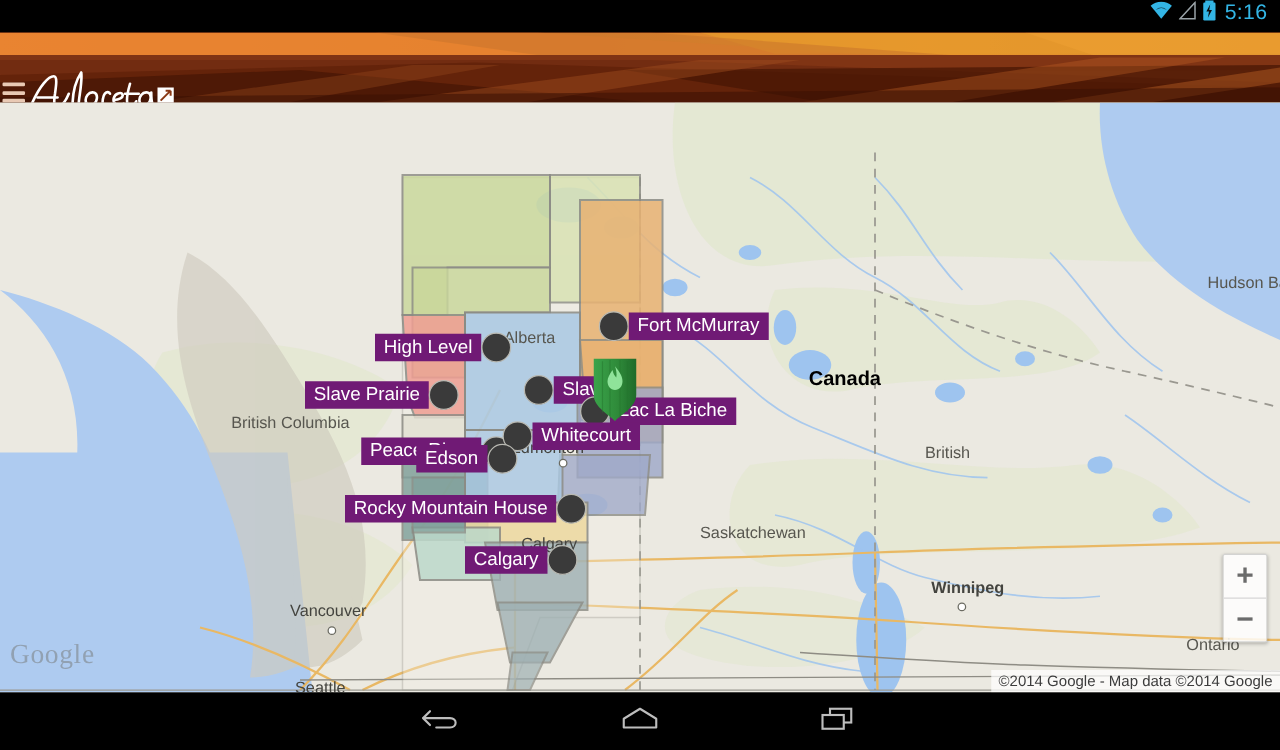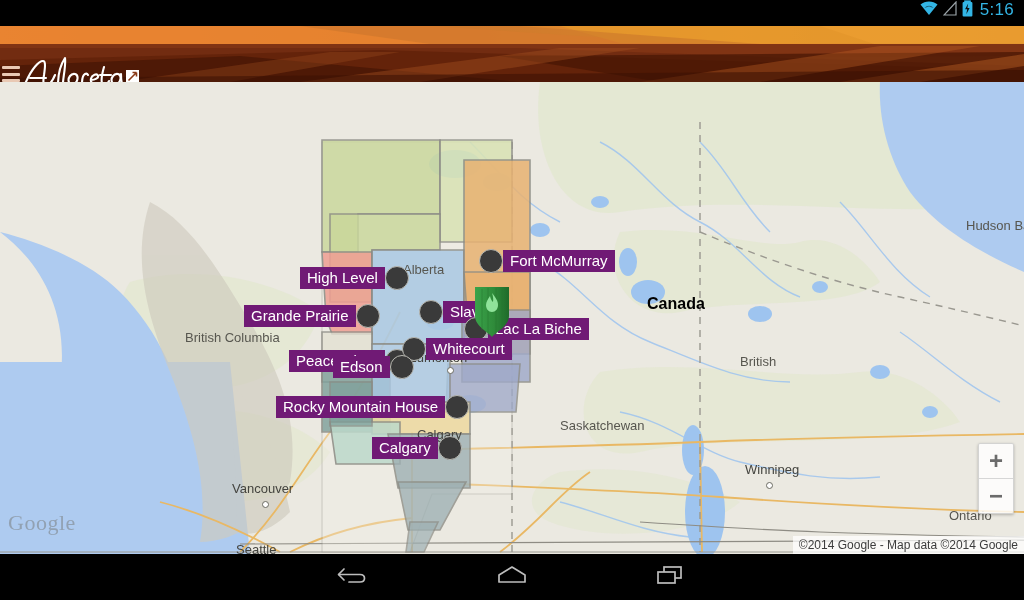--- a/index.html
+++ b/index.html
@@ -254,21 +254,21 @@
     <div>
       <div class="geolabel prov" style="left:966px;top:136px;">Hudson Bay</div>
       <div class="geolabel country" style="left:647px;top:213px;">Canada</div>
       <div class="geolabel prov" style="left:740px;top:272px;">British</div>
       <div class="geolabel prov" style="left:949px;top:426px;">Ontario</div>
       <div class="geolabel prov" style="left:560px;top:336px;">Saskatchewan</div>
       <div class="geolabel prov" style="left:403px;top:180px;">Alberta</div>
       <div class="geolabel prov" style="left:185px;top:248px;">British Columbia</div>
       <div class="geolabel city" style="left:408px;top:268px;">Edmonton</div>
       <div class="geolabel city" style="left:417px;top:345px;">Calgary</div>
-      <div class="geolabel city" style="left:745px;top:380px;">Winnipeg</div>
+      <div class="geolabel city" style="left:745px;top:380px;font-weight:bold;">Winnipeg</div>
       <div class="geolabel city" style="left:232px;top:399px;">Vancouver</div>
       <div class="geolabel city" style="left:236px;top:460px;">Seattle</div>
 
       <div class="citydot" style="left:447px;top:285px;"></div>
       <div class="citydot" style="left:766px;top:400px;"></div>
       <div class="citydot" style="left:262px;top:419px;"></div>
 
     </div>
 
     <div class="marker left" style="left:300px;top:184px;">
@@ -280,21 +280,21 @@
       <span class="pin"></span>
       <span class="tag">Fort McMurray</span>
     </div>
 
     <div class="marker left" style="left:289px;top:267px;">
       <span class="tag">Peace River</span>
       <span class="pin"></span>
     </div>
 
     <div class="marker left" style="left:244px;top:222px;">
-      <span class="tag">Grande Prairie</span>
+      <span class="tag">Slave Prairie</span>
       <span class="pin"></span>
     </div>
 
     <div class="marker right" style="left:419px;top:218px;">
       <span class="pin"></span>
       <span class="tag">Slave</span>
     </div>
 
     <div class="marker right" style="left:464px;top:235px;">
       <span class="pin"></span>

